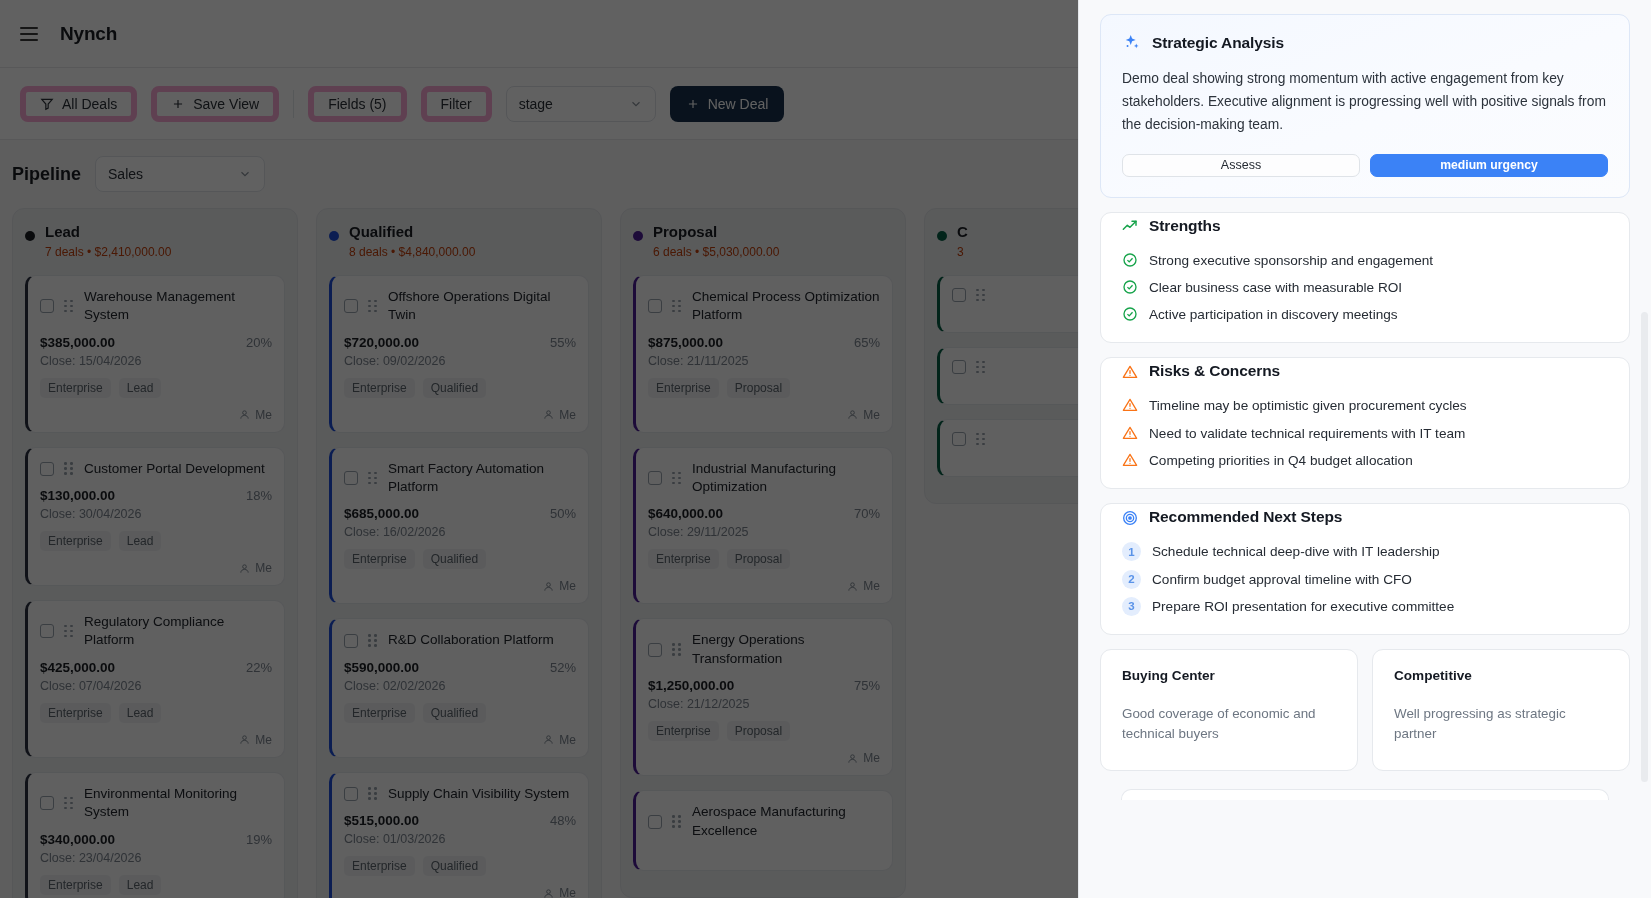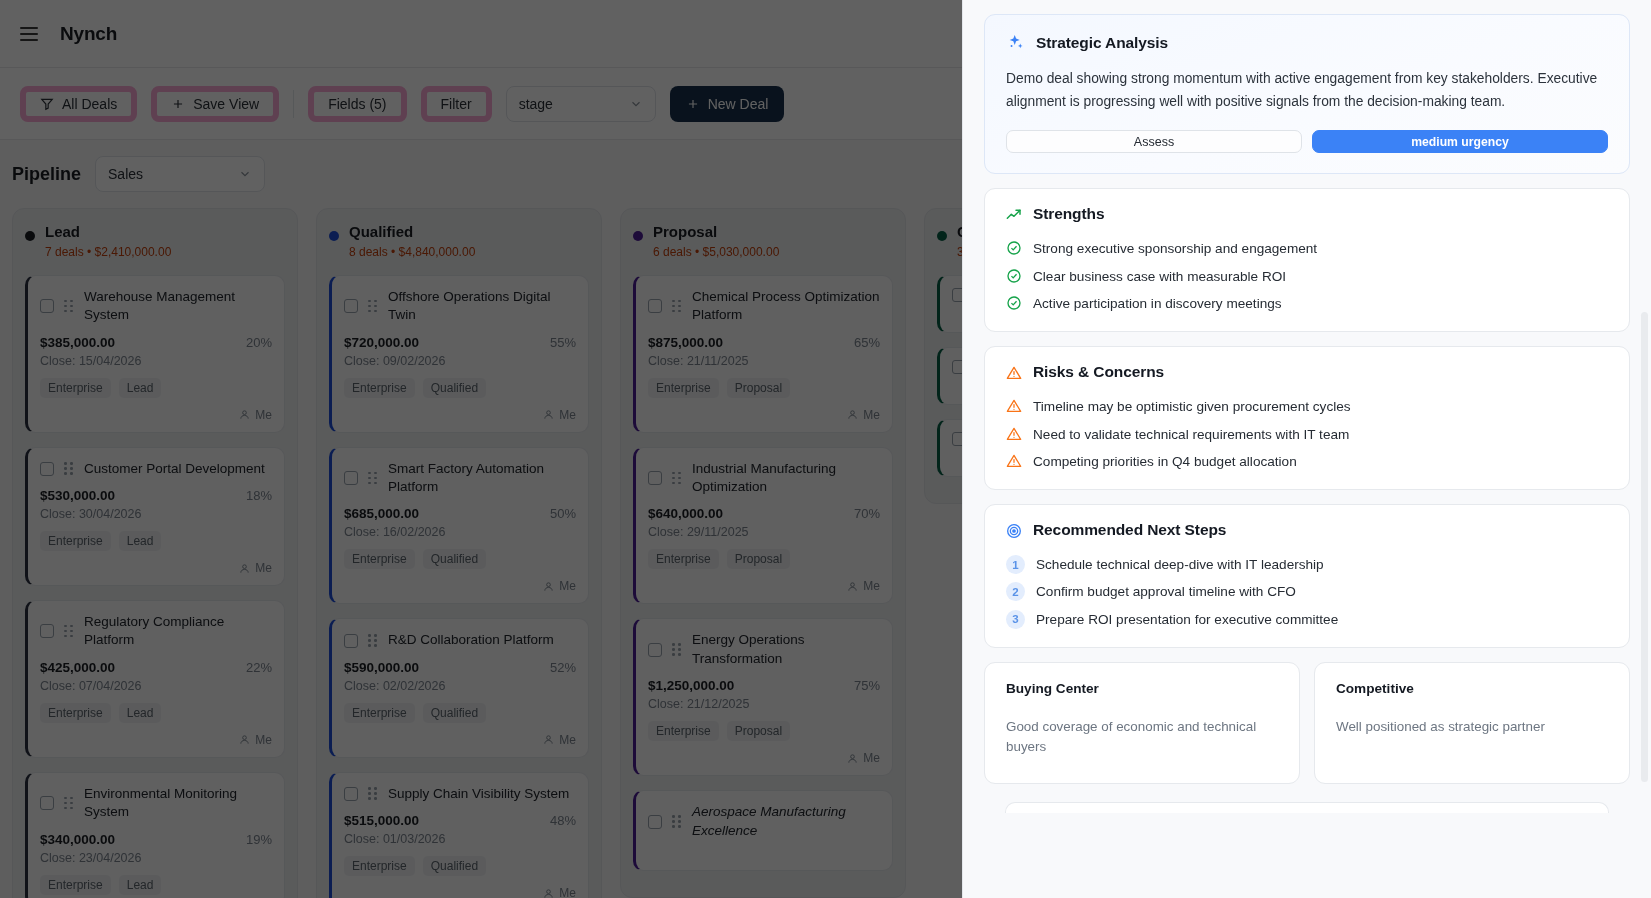--- a/index.html
+++ b/index.html
@@ -96,32 +96,32 @@
   .dc-amount { font-size:13.5px; font-weight:700; color:#1b1f24; }
   .dc-prob { font-size:13px; color:#7c858f; }
   .dc-close { font-size:12.5px; color:#7c858f; margin-top:4px; }
   .dc-tags { display:flex; gap:8px; margin-top:10px; }
   .dc-tag { font-size:12px; color:#5c646d; background:#eef0f2; border-radius:5px; padding:3px 8px; }
   .dc-owner { display:flex; align-items:center; justify-content:flex-end; gap:5px; margin-top:10px;
     font-size:12px; color:#7c858f; }
 
   
   #ai-panel {
-    position:absolute; top:0; right:0; width:689px; height:898px;
+    position:absolute; top:0; right:0; width:573px; height:898px;
     background:#f8f9fb; z-index:100;
     border-left:1px solid #e4e7eb;
     overflow:hidden;
     display:flex; flex-direction:column;
   }
   .panel-scroll {
     flex:1; overflow:hidden; padding:14px 21px 0 21px;
   }
   .pcard {
     background:#ffffff; border:1px solid #e6e9ed; border-radius:11px;
-    padding:16px 21px 18px; margin-bottom:14px;
+    padding:4px 21px 18px; margin-bottom:14px;
   }
   .pcard.hero {
     background:linear-gradient(160deg,#f4f8ff 0%, #f9fbff 55%, #fbfcfe 100%);
     border:1px solid #dde7f7;
     padding:18px 21px 20px;
   }
   .pc-head { display:flex; align-items:center; gap:11px; }
   .pc-title { font-size:15.5px; font-weight:700; color:#141922; letter-spacing:-0.1px; }
   .hero-body { font-size:13.8px; line-height:1.68; color:#2c333c; margin-top:15px; }
   .hero-actions { display:flex; gap:10px; margin-top:17px; }
@@ -274,21 +274,21 @@
                 <i></i>
                 <i></i>
                 <i></i>
                 <i></i>
                 <i></i>
                 <i></i>
               </span>
               <span class="dc-title">Customer Portal Development</span>
             </div>
             <div class="dc-row">
-              <span class="dc-amount">$530,000.00</span>
+              <span class="dc-amount">$130,000.00</span>
               <span class="dc-prob">18%</span>
             </div>
             <div class="dc-close">Close: 30/04/2026</div>
             <div class="dc-tags">
               <span class="dc-tag">Enterprise</span>
               <span class="dc-tag">Lead</span>
             </div>
             <div class="dc-owner">
               <svg width="11" height="11" viewBox="0 0 24 24" fill="none" stroke="#7c858f" stroke-width="2">
                 <circle cx="12" cy="8" r="4"></circle>
@@ -571,21 +571,21 @@
               <span class="dc-tag">Proposal</span>
             </div>
             <div class="dc-owner">
               <svg width="11" height="11" viewBox="0 0 24 24" fill="none" stroke="#7c858f" stroke-width="2">
                 <circle cx="12" cy="8" r="4"></circle>
                 <path d="M4 21c0-4.4 3.6-7 8-7s8 2.6 8 7"></path>
               </svg>
               <span>Me</span>
             </div>
           </div>
-          <div class="deal-card" style="border-left-color: rgb(76, 29, 149); font-style: italic;">
+          <div class="deal-card" style="border-left-color: rgb(76, 29, 149);">
             <div class="dc-top">
               <span class="dc-check"></span>
               <span class="dc-grip">
                 <i></i>
                 <i></i>
                 <i></i>
                 <i></i>
                 <i></i>
                 <i></i>
               </span>
@@ -788,21 +788,21 @@
         </div>
     </section>
 
     <div class="two-up">
       <section class="pcard">
         <div class="mini-title">Buying Center</div>
         <div class="mini-body">Good coverage of economic and technical buyers</div>
       </section>
       <section class="pcard">
         <div class="mini-title">Competitive</div>
-        <div class="mini-body">Well positioned as strategic partner</div>
+        <div class="mini-body">Well progressing as strategic partner</div>
       </section>
     </div>
 
     <div class="panel-foot"></div>
   </div>
 </aside>
 
 <div id="panel-scrollbar">
   <div id="panel-scrollbar-thumb"></div>
 </div>

